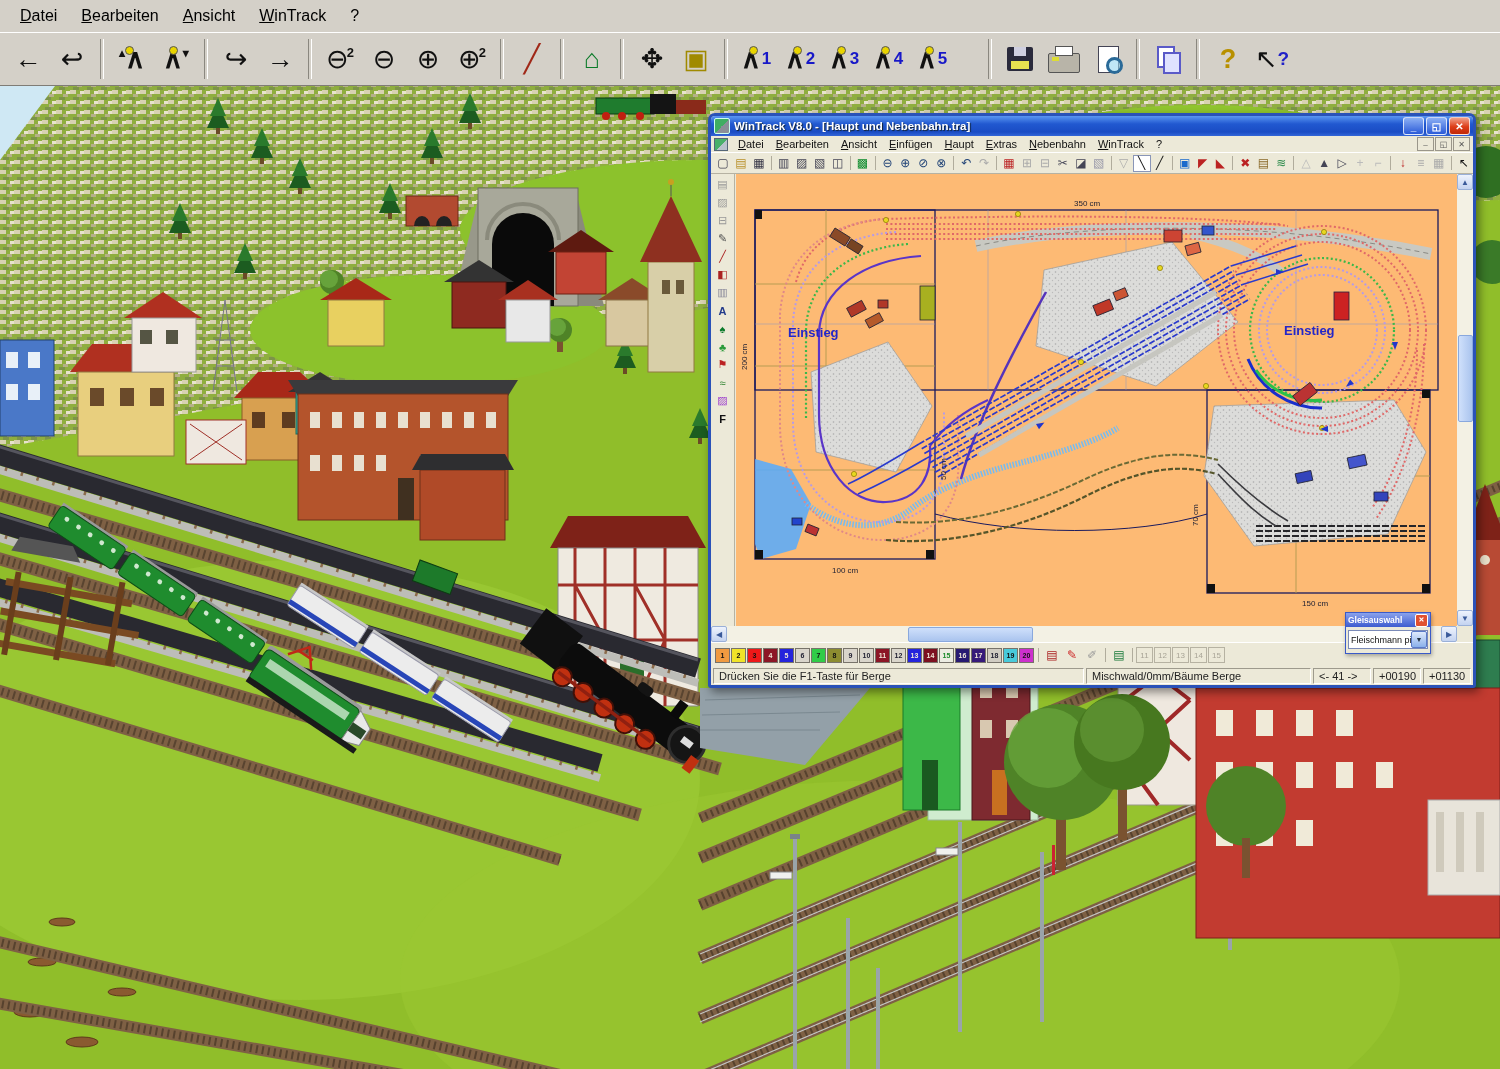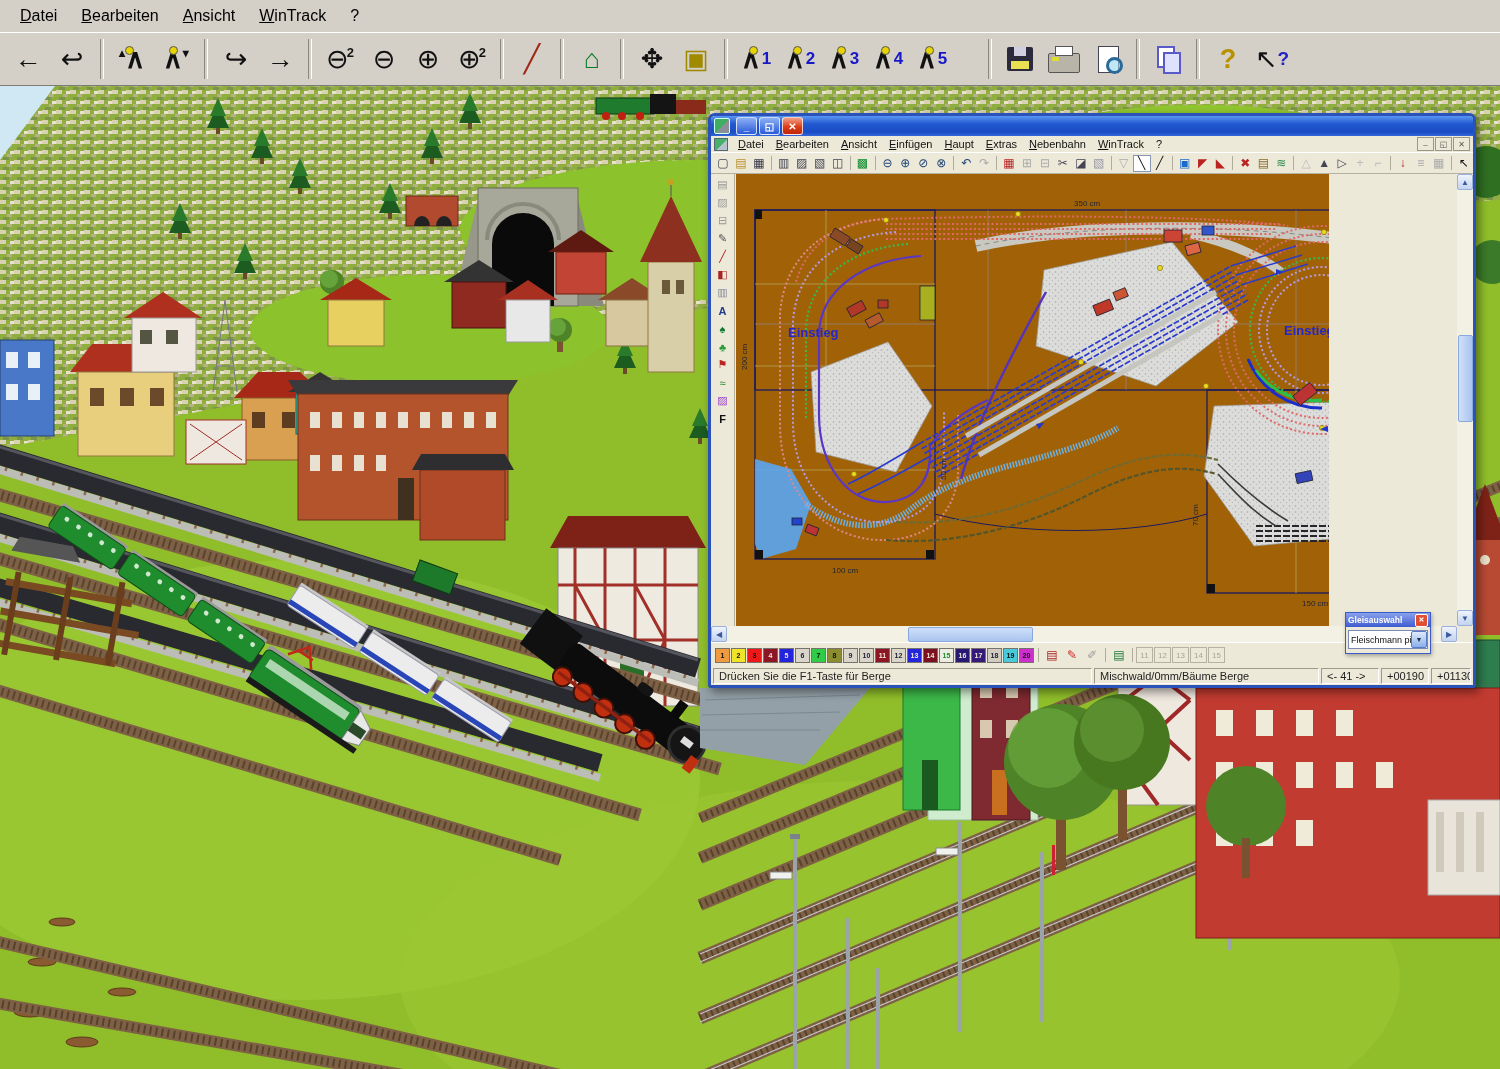--- a/index.html
+++ b/index.html
@@ -65,21 +65,21 @@
   .wt-toolbar{position:absolute;left:0;top:36px;width:762px;height:22px;background:#ece9d8;
               border-top:1px solid #fff;border-bottom:1px solid #b6b2a2;display:flex;align-items:center;
               padding-left:3px;box-sizing:border-box}
   .wtb{width:19px;height:17px;display:flex;align-items:center;justify-content:center;font-size:12px;color:#445}
   .wtb.pressed{background:#fff;border:1px solid #8a96b8;box-sizing:border-box}
   .wt-sep{width:1px;height:14px;background:#b0ac9c;margin:0 3px}
   .wt-side{position:absolute;left:0;top:58px;width:24px;height:452px;background:#ece9d8;
            border-right:1px solid #b6b2a2;display:flex;flex-direction:column;align-items:center;
            padding-top:2px;box-sizing:border-box}
   .wsb{width:20px;height:17px;display:flex;align-items:center;justify-content:center;font-size:11px;margin-bottom:1px}
-  .wt-canvas{position:absolute;left:25px;top:58px;width:593px;height:452px;background:#a16207;overflow:hidden}
+  .wt-canvas{position:absolute;left:25px;top:58px;width:721px;height:452px;background:#fdba74;overflow:hidden}
   
   .wt-vscroll{position:absolute;left:746px;top:58px;width:16px;height:452px;background:#f3f1e4}
   .wt-hscroll{position:absolute;left:0;top:510px;width:746px;height:16px;background:#f3f1e4}
   .sc-btn{position:absolute;width:16px;height:16px;background:linear-gradient(#eef3fd,#c4d3f0);
           border:1px solid #9ab0d8;border-radius:2px;color:#3a5a9a;font-size:8px;
           display:flex;align-items:center;justify-content:center;box-sizing:border-box}
   .sc-thumb{position:absolute;background:linear-gradient(90deg,#cfe0fb,#aac4ee);border:1px solid #89a8dd;border-radius:2px}
   .sc-thumb.h{background:linear-gradient(#cfe0fb,#aac4ee)}
   .sc-corner{position:absolute;left:746px;top:510px;width:16px;height:16px;background:#ece9d8}
   
@@ -563,20 +563,21 @@
     <div class="tb-btn">
         <span>↖</span>
         <span class="q">?</span>
       </div>
   </div>
 
   <div class="wintrack">
 
     <div class="wt-titlebar">
       <div class="wt-appico"></div>
+      <span class="wt-title">WinTrack  V8.0 - [Haupt und Nebenbahn.tra]</span>
       <div class="cap min">_</div>
       <div class="cap res">◱</div>
       <div class="cap close">✕</div>
     </div>
 
     <div class="wt-menubar">
       <div class="wt-mico"></div>
       <span class="wt-menu-item">Datei</span>
       <span class="wt-menu-item">Bearbeiten</span>
       <span class="wt-menu-item">Ansicht</span>
@@ -889,17 +890,17 @@
       <span class="pal-layer">13</span>
       <span class="pal-layer">14</span>
       <span class="pal-layer">15</span>
     </div>
 
     <div class="wt-status">
       <div class="st-cell" style="flex:1">Drücken Sie die F1-Taste für Berge</div>
       <div class="st-cell" style="width:225px">Mischwald/0mm/Bäume Berge</div>
       <div class="st-cell" style="width:58px">&lt;- 41 -&gt;</div>
       <div class="st-cell" style="width:48px">+00190</div>
-      <div class="st-cell" style="width:40px">+01130</div>
+      <div class="st-cell" style="width:48px">+01130</div>
     </div>
   </div>
 
 </div>
 
 </body></html>

